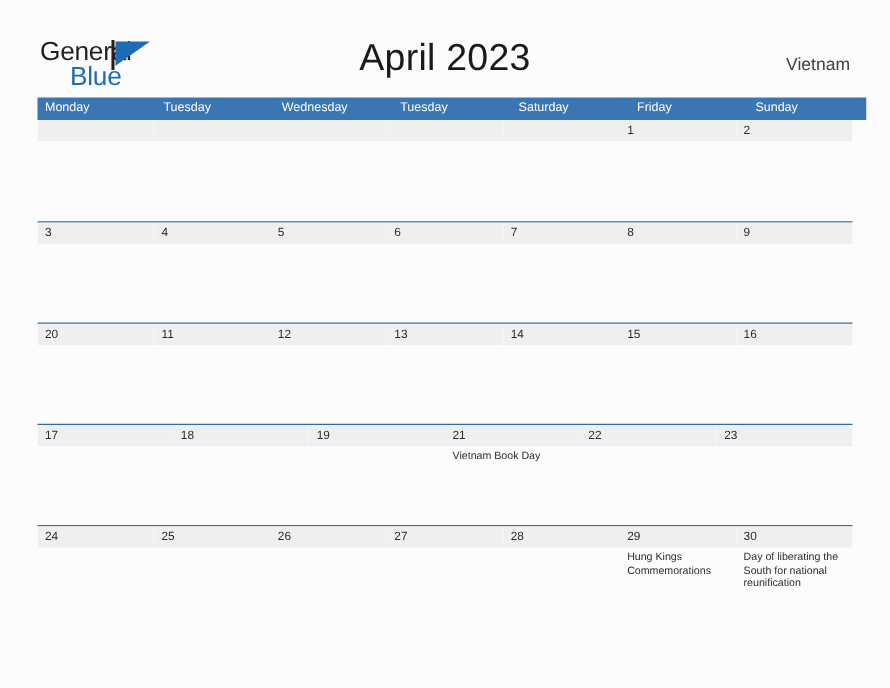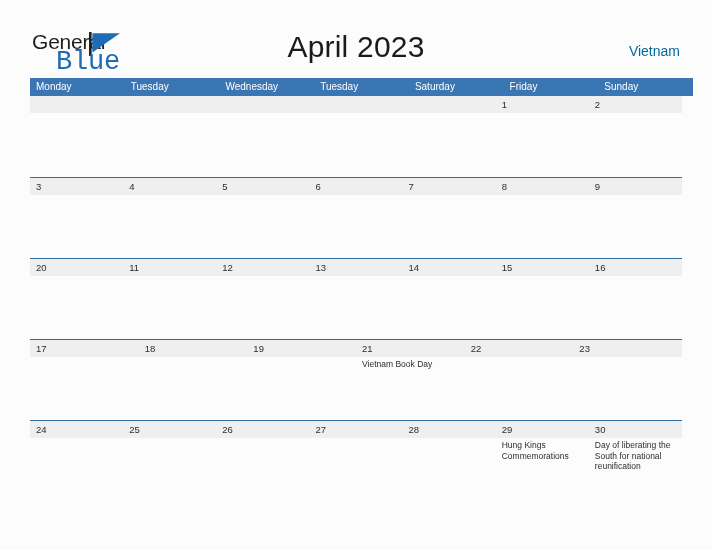--- a/index.html
+++ b/index.html
@@ -40,25 +40,25 @@
     font-size: 21px;
     line-height: 24px;
     color: #231f20;
     letter-spacing: -0.2px;
     font-family: "Liberation Sans", sans-serif;
   }
   .logo-blue {
     position: absolute;
     left: 24px;
     top: 20px;
-    font-size: 27px;
+    font-size: 21px;
     line-height: 24px;
     color: #1d6cb5;
     letter-spacing: -0.2px;
-    font-family: Liberation Mono, monospace;
+    font-family: Liberation Sans, sans-serif;
   }
   .logo-flag {
     position: absolute;
     left: 57px;
     top: 2px;
     width: 32px;
     height: 24px;
   }
 
   .cal-title {
@@ -73,21 +73,21 @@
     color: #1a1a1a;
     letter-spacing: 0.2px;
   }
 
   .country {
     position: absolute;
     right: 32px;
     top: 42px;
     font-size: 14px;
     line-height: 18px;
-    color: #0369a1;
+    color: #404040;
   }
 
   
   .calendar {
     position: absolute;
     left: 30px;
     top: 78px;
     width: 652px;
   }
 

